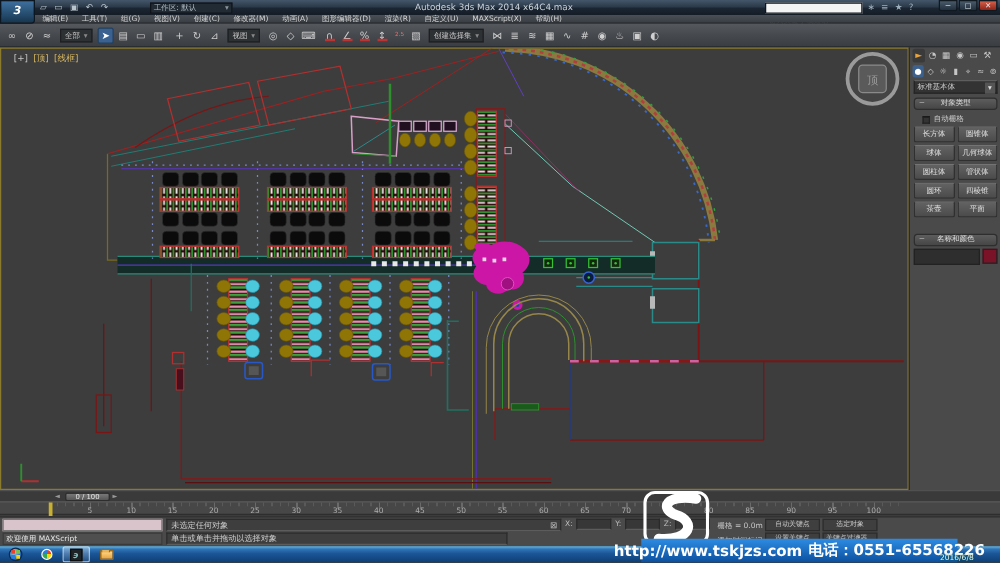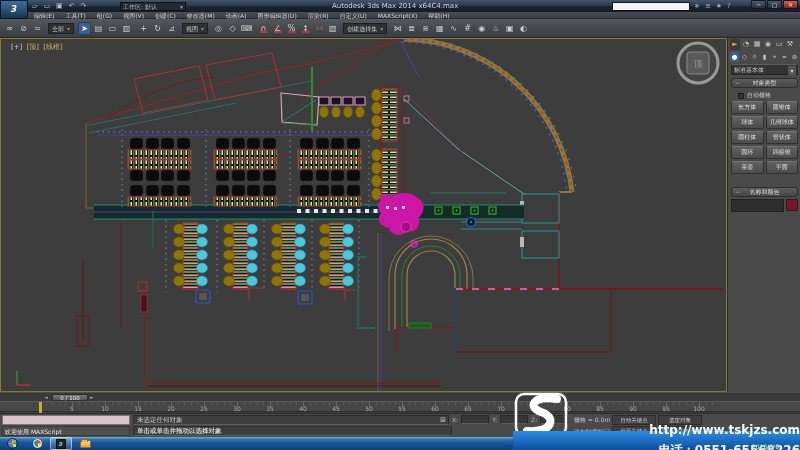--- a/index.html
+++ b/index.html
@@ -98,21 +98,21 @@
   .tb-ticks { position:absolute; left:55.5px; top:3px; display:flex; }
   .tb-ticks span { display:inline-block; width:33px; text-align:center; font-size:6px; color:#adadad; }
   .cur-frame { position:absolute; left:39px; top:0; width:3px; height:11px; background:#c8b032; }
 
   
   .statusbar { position:absolute; left:0; top:413px; width:800px; height:24px; background:#4a4a4a; border-top:1px solid #2d2d2d; }
   .listener-pink { position:absolute; left:2px; top:1px; width:128px; height:10px; background:#d9c4cc; border:1px solid #777; }
   .listener-wel { position:absolute; left:2px; top:12px; width:128px; height:10px; background:#4f4f4f; border:1px solid #3a3a3a;
     font-size:6px; line-height:9px; color:#e8e8e8; padding:0 2px; white-space:nowrap; overflow:hidden; }
   .stat1 { position:absolute; left:133px; top:1px; width:316px; height:10px; }
-  .stat2 { position:absolute; left:133px; top:12px; width:319px; height:10px;font-weight:bold; }
+  .stat2 { position:absolute; left:133px; top:12px; width:273px; height:10px; }
   .sfield { background:#3e3e3e; border:1px solid #2c2c2c; border-bottom-color:#5c5c5c;
     font-size:6.5px; line-height:9px; color:#cfcfcf; padding:0 3px; white-space:nowrap; overflow:hidden; }
   .lock { position:absolute; left:440px; top:2px; font-size:7px; color:#bbb; }
   .coords { position:absolute; left:452px; top:1px; display:flex; gap:3px; align-items:center; }
   .coords label { font-size:6px; color:#bbb; }
   .coords .cf { width:28px; height:9px; background:#373737; border:1px solid #2a2a2a; border-bottom-color:#5c5c5c; }
   .grid-label { position:absolute; left:574px; top:2px; font-size:6px; color:#c8c8c8; white-space:nowrap; }
   .addtag { position:absolute; left:574px; top:14px; font-size:6px; color:#c8c8c8; white-space:nowrap; }
   .keybtns { position:absolute; left:612px; top:1px; width:100px; }
   .keybtns div { position:absolute; width:44px; height:10px; background:#3f3f3f; border:1px solid #2c2c2c;
@@ -138,22 +138,22 @@
     border-radius:1px; position:relative; }
   .folder::before { content:""; position:absolute; left:0; top:-2px; width:5px; height:2px;
     background:#e8b45c; border:1px solid #9a6a1a; border-bottom:0; border-radius:1px 1px 0 0; }
 
   
   .wm { position:absolute; left:0; top:0; width:800px; height:450px; pointer-events:none; z-index:40; }
   .wm-logo { position:absolute; left:513px; top:391px; }
   .wm-company { position:absolute; left:569px; top:391px; font-size:33px; font-weight:bold; color:#fff;
     letter-spacing:2px; white-space:nowrap;
     text-shadow:1px 1px 0 #0a58b0, -1px -1px 0 #0a58b0, 1px -1px 0 #0a58b0, -1px 1px 0 #0a58b0, 2px 3px 2px #0a58b0; }
-  .wm-band { position:absolute; left:513px; top:431px; width:287px; height:19px;
-    background:linear-gradient(#2e8ce2,#0c4f9e); display:flex; align-items:flex-end; justify-content:center; gap:5px;flex-direction:column; }
+  .wm-band { position:absolute; left:513px; top:431px; width:253px; height:19px;
+    background:linear-gradient(#2e8ce2,#0c4f9e); display:flex; align-items:center; justify-content:center; gap:5px; }
   .wm-band span { font-size:12px; font-weight:bold; color:#fff; white-space:nowrap; }
   .wm-date { position:absolute; left:752px; top:443px; font-size:6px; color:#e8f4e8; text-shadow:0 0 2px #063; }
 </style>
 </head>
 <body>
 
 <div class="titlebar">
   <div class="title-text">
     <span>Autodesk 3ds Max 2014 x64</span>
     <span>C4.max</span>

